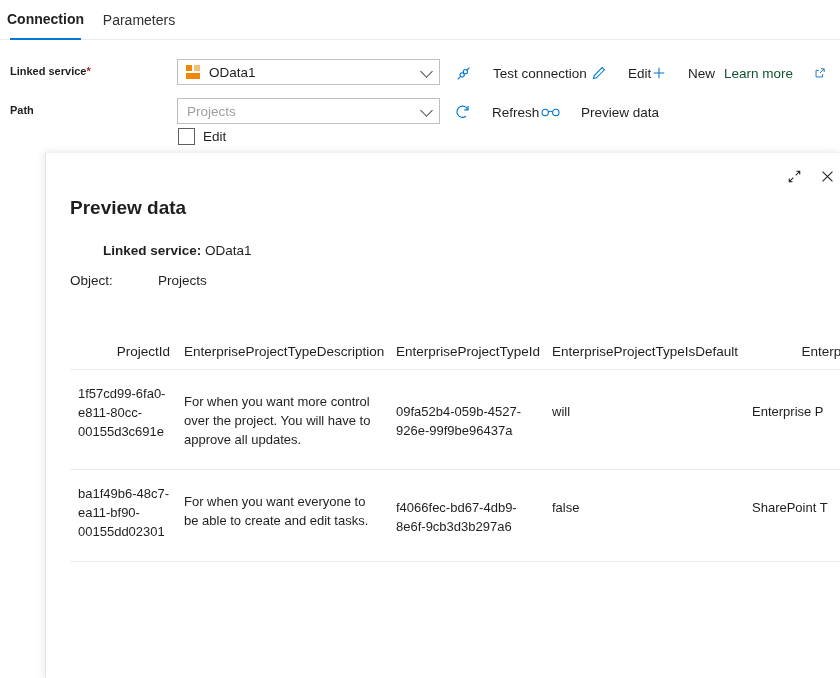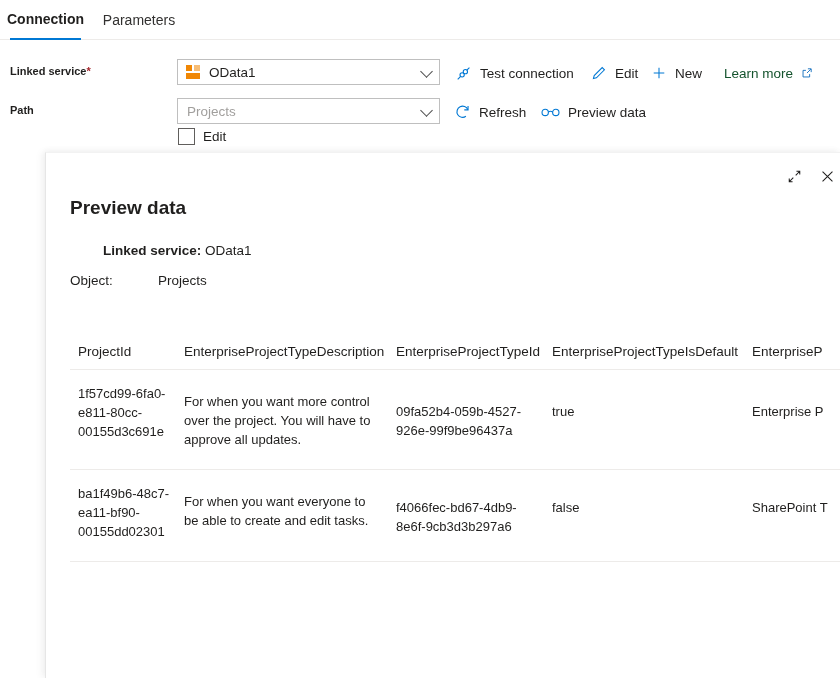--- a/index.html
+++ b/index.html
@@ -71,21 +71,21 @@
     position: absolute; right: 8px; top: 50%;
     width: 9px; height: 9px; margin-top: -5px;
     border-right: 1.4px solid #4a4a4a;
     border-bottom: 1.4px solid #4a4a4a;
     transform: rotate(45deg);
   }
 
   
   .cmd {
     position: absolute; height: 22px;
-    display: flex; align-items: center; gap: 8px;
+    display: flex; align-items: center; gap: 21px;
     font-size: 13.5px; color: #201f1e;
     cursor: pointer; white-space: nowrap;
   }
   .cmd .glyph { color: #0078d4; display: flex; align-items: center; }
   .cmd.link { color: #14532d; }
   .cmd.link .glyph { color: #0f6cbd; }
 
   
   .cbrow {
     position: absolute; display: flex; align-items: center; gap: 8px;
@@ -124,21 +124,21 @@
 
   
   .tbl { position: absolute; left: 24px; top: 177px; width: 771px; }
   .trow { position: relative; border-bottom: 1px solid #edebe9; }
   .trow.head { height: 40px; }
   .cell {
     position: absolute; font-size: 13px; color: #201f1e;
     line-height: 19px;
   }
   .trow.head .cell {
-    bottom: 8px; font-size: 13.5px; font-weight: 400; white-space: nowrap;
+    bottom: 8px; font-size: 13.5px; font-weight: 400; white-space: nowrap; text-align: right;
   }
   .trow.body .cell { top: 14px; }
   .c0 { left: 8px;   width: 92px; }
   .c1 { left: 114px; width: 198px; }
   .c2 { left: 326px; width: 142px; }
   .c3 { left: 482px; width: 186px; }
   .c4 { left: 682px; width: 120px; white-space: nowrap; }
   .r1 { height: 100px; }
   .r2 { height: 92px; }
   .r3 { height: 100px; }
@@ -278,21 +278,21 @@
       <div class="cell c1">EnterpriseProjectTypeDescription</div>
       <div class="cell c2">EnterpriseProjectTypeId</div>
       <div class="cell c3">EnterpriseProjectTypeIsDefault</div>
       <div class="cell c4">EnterpriseP</div>
     </div>
 
     <div class="trow body r1">
       <div class="cell c0">1f57cd99-6fa0-e811-80cc-00155d3c691e</div>
       <div class="cell c1">For when you want more control over the project. You will have to approve all updates.</div>
       <div class="cell c2">09fa52b4-059b-4527-926e-99f9be96437a</div>
-      <div class="cell c3">true</div>
+      <div class="cell c3">will</div>
       <div class="cell c4">Enterprise P</div>
     </div>
 
     <div class="trow body r2">
       <div class="cell c0">ba1f49b6-48c7-ea11-bf90-00155dd02301</div>
       <div class="cell c1">For when you want everyone to be able to create and edit tasks.</div>
       <div class="cell c2">f4066fec-bd67-4db9-8e6f-9cb3d3b297a6</div>
       <div class="cell c3">false</div>
       <div class="cell c4">SharePoint T</div>
     </div>

